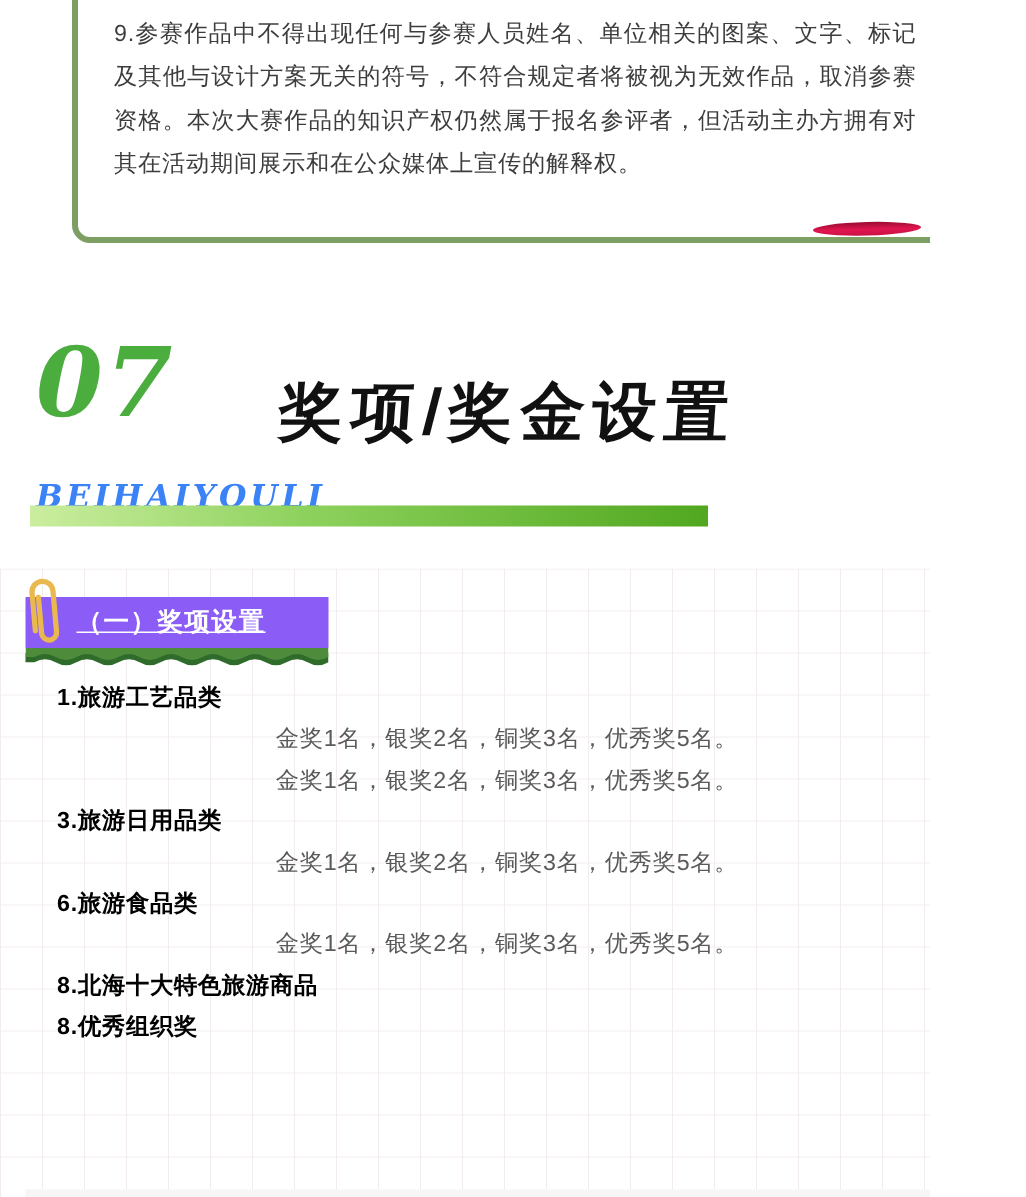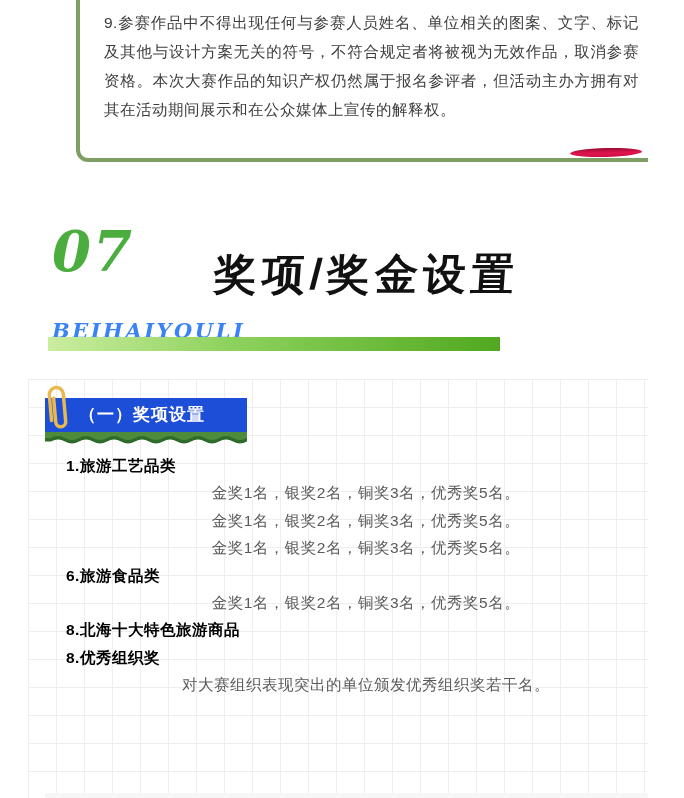--- a/index.html
+++ b/index.html
@@ -1,17 +1,17 @@
 <!DOCTYPE html>
 <html><head>
 <meta charset="utf-8">
 <style>
   html,body{margin:0;padding:0;background:#ffffff;}
   body{font-family:"Liberation Sans","DejaVu Sans",sans-serif;}
-  .page{position:relative;width:620px;height:798px;overflow:hidden;background:#ffffff;margin-left:28px;}
+  .page{position:relative;width:620px;height:798px;overflow:hidden;background:#ffffff;}
 
   
   .rules-box{
     position:absolute;left:48px;top:-28px;width:589px;height:190px;
     box-sizing:border-box;background:#ffffff;
     border:4px solid #7d9f63;border-radius:12px;
   }
   .rules-text{
     margin:0;padding:32px 22px 0 24px;
     font-size:15.5px;line-height:29px;color:#3d3d3d;
@@ -21,21 +21,21 @@
   .ribbon-red{
     position:absolute;left:542px;top:148px;width:72px;height:9px;
     background:linear-gradient(#a60d36 10%,#e01550 55%,#c91245);
     border-radius:50%;transform:rotate(-1.5deg);
   }
 
   
   .big-number{
     position:absolute;left:24px;top:222px;
     font-family:"DejaVu Serif","Liberation Serif",serif;
-    font-size:56px;line-height:1.05;font-weight:bold;font-style:italic;
+    font-size:64px;line-height:1.05;font-weight:bold;font-style:italic;
     color:#4cad3f;letter-spacing:2px;
   }
   .section-title{
     position:absolute;left:186px;top:246px;
     font-size:43px;font-weight:900;color:#111111;
     letter-spacing:5px;transform:skewX(-4deg);white-space:nowrap;
   }
   .section-subtitle{
     position:absolute;left:24px;top:318px;
     font-family:"DejaVu Serif","Liberation Serif",serif;
@@ -56,24 +56,24 @@
     background-size:28px 28px;
   }
   .award-panel{
     position:absolute;left:17px;top:414px;width:656px;height:384px;
     background:#f6f6f7;
   }
 
   
   .banner{position:absolute;left:17px;top:398px;width:202px;z-index:3;}
   .banner-body{
-    width:202px;height:34px;background:#1d4ed8;
+    width:202px;height:34px;background:#8b5cf6;
     color:#ffffff;font-size:17px;font-weight:bold;
     line-height:34px;padding-left:34px;box-sizing:border-box;
-    letter-spacing:1px;white-space:nowrap;
+    letter-spacing:1px;white-space:nowrap;text-decoration:underline;
   }
   .banner-wave{display:block;}
 
   .paperclip{position:absolute;left:14px;top:383px;z-index:4;transform:rotate(-5deg);}
 
   
   .award-list{position:absolute;left:38px;top:452px;width:600px;z-index:2;}
   .award-list p{margin:0;font-size:15.5px;line-height:27.4px;letter-spacing:0.5px;}
   .award-title{color:#000000;font-weight:bold;}
   .award-desc{color:#5a5a5a;text-align:center;}
@@ -106,21 +106,21 @@
   </div>
 
   <svg class="paperclip" width="30" height="50" viewBox="0 0 30 50">
     <path d="M8.5 37 V11.5 a7 7 0 0 1 14 0 V39 a5 5 0 0 1 -10 0 V15" fill="none" stroke="#e9b94f" stroke-width="3.5" stroke-linecap="round"></path>
   </svg>
 
   <div class="award-list">
     <p class="award-title">1.旅游工艺品类</p>
     <p class="award-desc">金奖1名，银奖2名，铜奖3名，优秀奖5名。</p>
     <p class="award-desc">金奖1名，银奖2名，铜奖3名，优秀奖5名。</p>
+    <p class="award-title">3.旅游日用品类</p>
     <p class="award-desc">金奖1名，银奖2名，铜奖3名，优秀奖5名。</p>
     <p class="award-title">6.旅游食品类</p>
     <p class="award-desc">金奖1名，银奖2名，铜奖3名，优秀奖5名。</p>
     <p class="award-title">8.北海十大特色旅游商品</p>
     <p class="award-title">8.优秀组织奖</p>
-    <p class="award-desc">对大赛组织表现突出的单位颁发优秀组织奖若干名。</p>
   </div>
 
 </div>
 
 </body></html>

